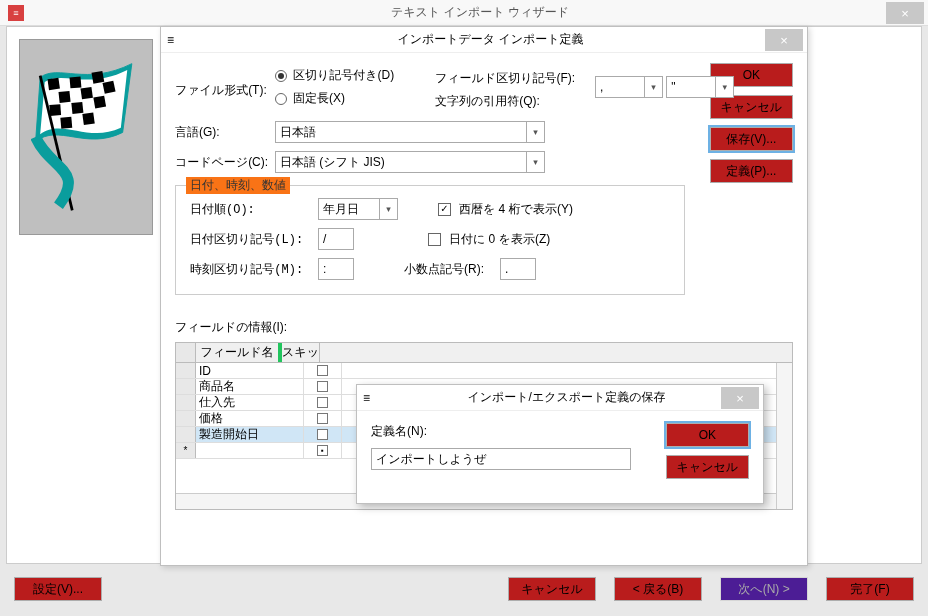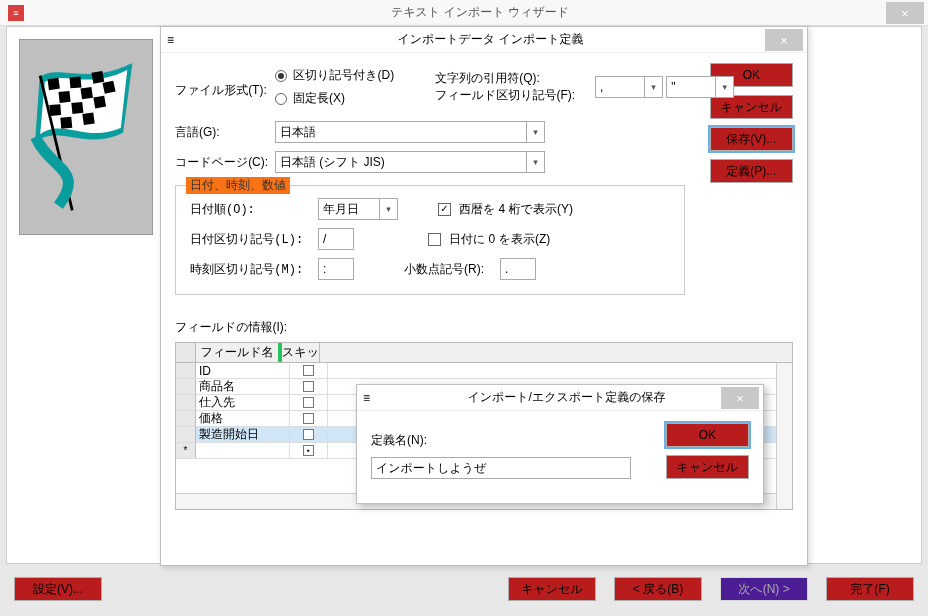--- a/index.html
+++ b/index.html
@@ -149,42 +149,42 @@
     display: flex;
     background: #f0f0f0;
     border-bottom: 1px solid #bbb;
     height: 20px;
   }
   .grid-head .rh { width: 20px; border-right: 1px solid #bbb; background: #e8e8e8; }
   .grid-head .col1 { width: 86px; border-right: 4px solid #22c55e; display: flex; align-items: center; justify-content: center; }
   .grid-head .col2 { width: 38px; border-right: 1px solid #bbb; display: flex; align-items: center; justify-content: center; }
   .grid-row { display: flex; height: 16px; border-bottom: 1px solid #ddd; }
   .grid-row .rh { width: 20px; border-right: 1px solid #bbb; background: #e8e8e8; display:flex; align-items:center; justify-content:center; font-size:10px; }
-  .grid-row .c1 { width: 94px; border-right: 1px solid #ddd; padding-left: 3px; display:flex; align-items:center; }
+  .grid-row .c1 { width: 108px; border-right: 1px solid #ddd; padding-left: 3px; display:flex; align-items:center; }
   .grid-row .c2 { width: 38px; border-right: 1px solid #ddd; display:flex; align-items:center; justify-content:center; }
   .grid-row.sel { background: #d0e6f6; }
   .grid-row .c2 .cb { width:11px; height:11px; border:1px solid #777; background:#fff; display:inline-flex; align-items:center; justify-content:center; font-size:8px; }
   .scrollbar-v {
     position:absolute; right:0; top:20px; bottom:0; width:16px;
     background:#f5f5f5; border-left:1px solid #ccc;
   }
   .scrollbar-h {
     position:absolute; left:0; right:16px; bottom:0; height:16px;
     background:#f5f5f5; border-top:1px solid #ccc;
   }
   .save-dialog {
     position: absolute;
     top: 384px; left: 356px;
     width: 408px; height: 120px;
     background: #fff;
     border: 1px solid #bfbfbf;
     box-shadow: 3px 3px 8px rgba(0,0,0,0.25);
     z-index: 50;
   }
-  .save-body { padding: 12px 14px; display:flex; gap:8px;align-items:flex-end; }
+  .save-body { padding: 12px 14px; display:flex; gap:8px; }
   .save-left { flex:1; }
   .save-right { display:flex; flex-direction:column; gap:8px; }
 </style>
 </head>
 <body>
 
 <div class="titlebar">
   <span class="icon">≡</span>
   <span class="title">テキスト インポート ウィザード</span>
   <span class="close-x" style="right:4px; top:2px;">×</span>
@@ -244,22 +244,22 @@
         <div class="radio-item">
           <span class="radio-dot checked"></span>
           <span>区切り記号付き(D)</span>
         </div>
         <div class="radio-item">
           <span class="radio-dot"></span>
           <span>固定長(X)</span>
         </div>
       </div>
       <div class="mid-col">
+        <div style="margin-bottom:6px">フィールド区切り記号(F):</div>
         <div>文字列の引用符(Q):</div>
-        <div style="margin-bottom:6px">フィールド区切り記号(F):</div>
       </div>
       <div>
         <div class="select" style="width:68px; margin-bottom:6px">
           <span>,</span>
           <span class="chev">▾</span>
         </div>
         <div class="select" style="width:68px">
           <span>"</span>
           <span class="chev">▾</span>
         </div>

